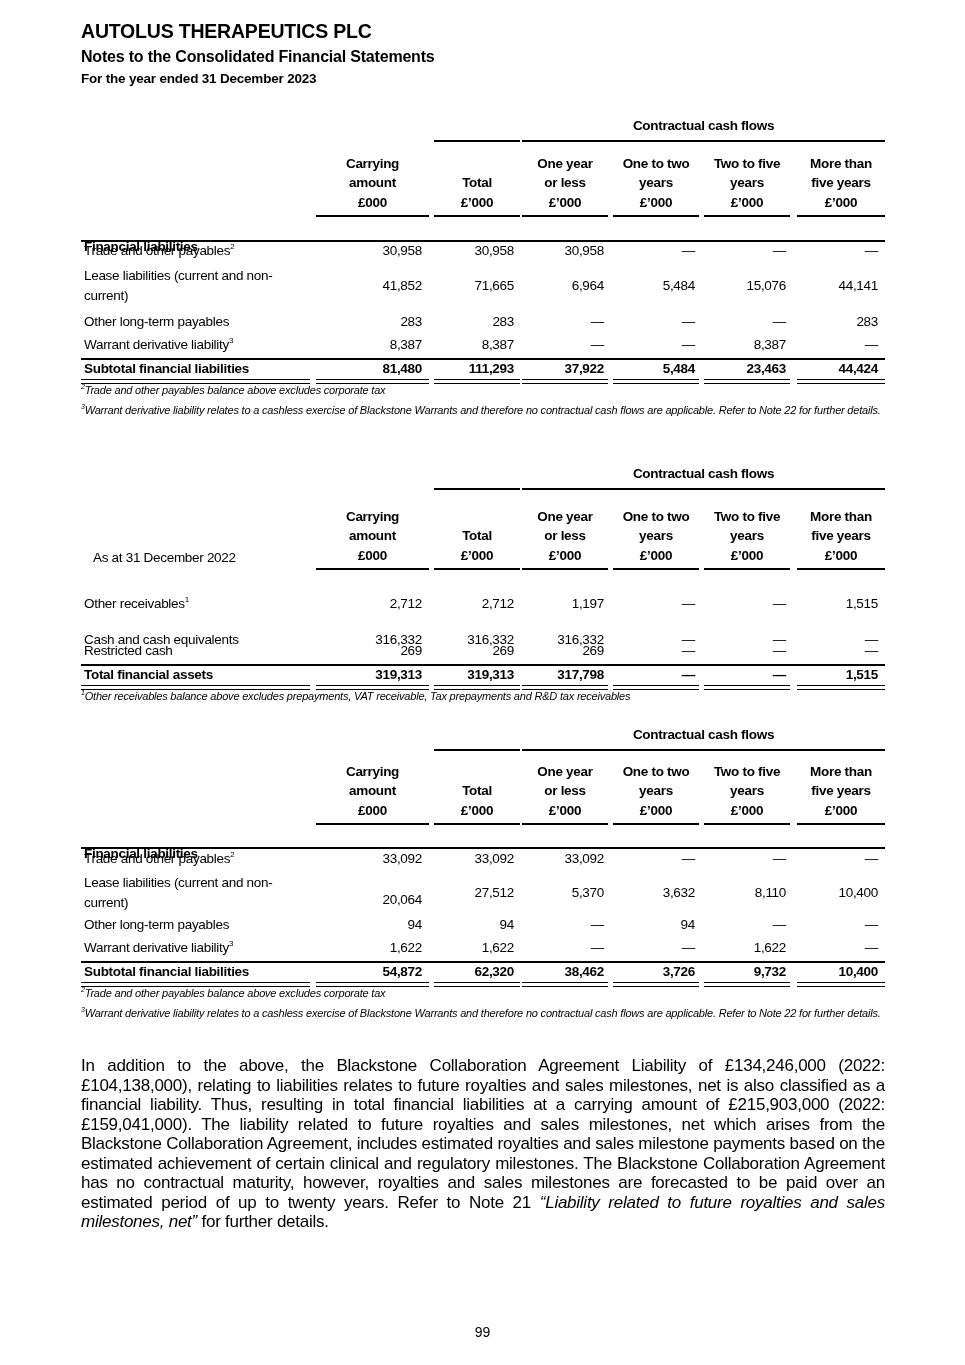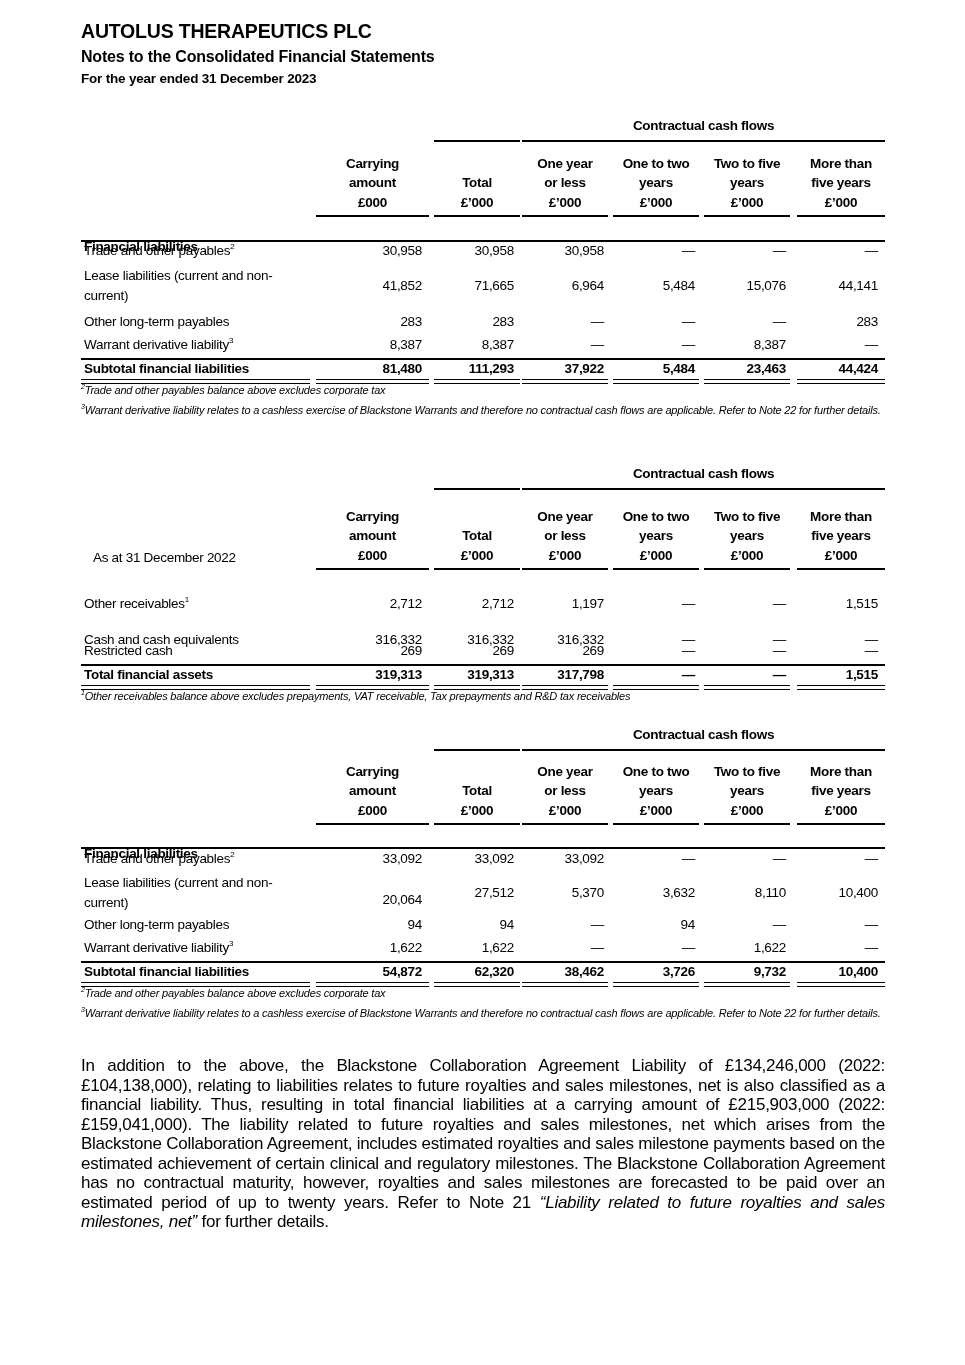--- a/index.html
+++ b/index.html
@@ -368,13 +368,14 @@
           <div class="dbl d5"></div>
           <div class="dbl d6"></div>
         </div>
       </div>
       <div class="fn" style="top: 985px;"><sup>2</sup><span>Trade and other payables balance above excludes corporate tax</span></div>
       <div class="fn" style="top: 1005px;"><sup>3</sup><span>Warrant derivative liability relates to a cashless exercise of Blackstone Warrants and therefore no contractual cash flows are applicable. Refer to Note 22 for further details.</span></div>
     </div>
 
   <div class="para"><span>In addition to the above, the Blackstone Collaboration Agreement Liability of £134,246,000 (2022: £104,138,000), relating to liabilities relates to future royalties and sales milestones, net is also classified as a financial liability. Thus, resulting in total financial liabilities at a carrying amount of £215,903,000 (2022: £159,041,000). The liability related to future royalties and sales milestones, net which arises from the Blackstone Collaboration Agreement, includes estimated royalties and sales milestone payments based on the estimated achievement of certain clinical and regulatory milestones. The Blackstone Collaboration Agreement has no contractual maturity, however, royalties and sales milestones are forecasted to be paid over an estimated period of up to twenty years. Refer to Note 21 </span><em>“Liability related to future royalties and sales milestones, net”</em><span> for further details.</span></div>
 
+  <div class="pagenum">99</div>
 </div>
 
 </body></html>

